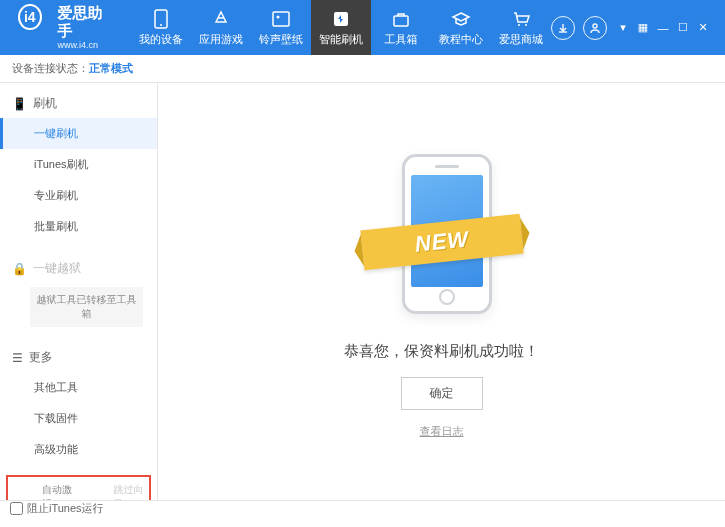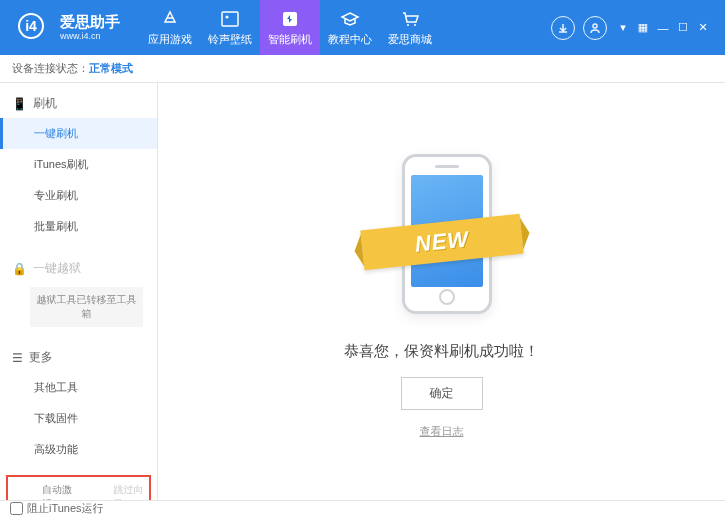--- a/index.html
+++ b/index.html
@@ -5,21 +5,21 @@
 *{margin:0;padding:0;box-sizing:border-box;font-family:"Microsoft YaHei",Arial,sans-serif}
 body{width:725px;height:527px;overflow:hidden;background:#fff;font-size:12px;color:#333}
 .header{height:55px;background:#2a82e4;display:flex;align-items:center;padding:0 8px;color:#fff}
 .logo{display:flex;align-items:flex-start;gap:16px;padding:0 10px}
 .logo-icon{width:26px;height:26px;border:2px solid #fff;border-radius:50%;display:flex;align-items:center;justify-content:center;font-weight:bold;font-size:14px}
 .logo-text{display:flex;flex-direction:column;line-height:1.2}
 .logo-title{font-size:15px;font-weight:bold}
 .logo-sub{font-size:9px;opacity:0.9}
 .topnav{display:flex;height:55px;flex:1;margin-left:10px}
 .topnav-item{width:60px;display:flex;flex-direction:column;align-items:center;justify-content:center;gap:3px;cursor:pointer;font-size:11px}
-.topnav-item.active{background:#8b5cf6}
+.topnav-item.active{background:#404040}
 .topnav-icon{width:20px;height:20px;display:flex;align-items:center;justify-content:center}
 .winctrl{display:flex;align-items:center;gap:4px;margin-right:6px}
 .winctrl span{width:16px;height:16px;display:flex;align-items:center;justify-content:center;font-size:11px;cursor:pointer}
 .userbtns{display:flex;gap:8px;margin-right:8px}
 .circbtn{width:24px;height:24px;border:1.5px solid #fff;border-radius:50%;display:flex;align-items:center;justify-content:center;cursor:pointer;opacity:0.9}
 .status-bar{height:28px;border-bottom:1px solid #e5e5e5;display:flex;align-items:center;padding:0 12px;font-size:11px;color:#666}
 .status-val{color:#2a82e4;font-weight:bold}
 .body{display:flex;height:417px}
 .sidebar{width:158px;border-right:1px solid #e5e5e5;display:flex;flex-direction:column;overflow:hidden}
 .side-section{padding:6px 0}
@@ -60,20 +60,29 @@
   <div class="logo">
     <div class="logo-icon">i4</div>
     <div class="logo-text">
       <div class="logo-title">爱思助手</div>
       <div class="logo-sub">www.i4.cn</div>
     </div>
   </div>
   <div class="topnav">
     <div class="topnav-item">
       <div class="topnav-icon">
+          <svg width="16" height="20" viewBox="0 0 16 20">
+            <rect x="2" y="1" width="12" height="18" rx="2" fill="none" stroke="#fff" stroke-width="1.5"></rect>
+            <circle cx="8" cy="16" r="1" fill="#fff"></circle>
+          </svg>
+        </div>
+      <span>我的设备</span>
+    </div>
+    <div class="topnav-item">
+      <div class="topnav-icon">
           <svg width="18" height="18" viewBox="0 0 18 18">
             <path d="M9 2 L14 12 L4 12 Z M6 8 L12 8" fill="none" stroke="#fff" stroke-width="1.5"></path>
           </svg>
         </div>
       <span>应用游戏</span>
     </div>
     <div class="topnav-item">
       <div class="topnav-icon">
           <svg width="18" height="16" viewBox="0 0 18 16">
             <rect x="1" y="1" width="16" height="14" rx="1" fill="none" stroke="#fff" stroke-width="1.5"></rect>
@@ -83,20 +92,29 @@
       <span>铃声壁纸</span>
     </div>
     <div class="topnav-item active">
       <div class="topnav-icon">
           <svg width="18" height="18" viewBox="0 0 18 18">
             <rect x="2" y="2" width="14" height="14" rx="2" fill="#fff"></rect>
             <path d="M9 5 L6 9 L8 9 L8 13 L11 9 L9 9 Z" fill="#1a6fd4"></path>
           </svg>
         </div>
       <span>智能刷机</span>
+    </div>
+    <div class="topnav-item">
+      <div class="topnav-icon">
+          <svg width="18" height="16" viewBox="0 0 18 16">
+            <rect x="2" y="5" width="14" height="10" rx="1" fill="none" stroke="#fff" stroke-width="1.5"></rect>
+            <path d="M6 5 L6 3 L12 3 L12 5" fill="none" stroke="#fff" stroke-width="1.5"></path>
+          </svg>
+        </div>
+      <span>工具箱</span>
     </div>
     <div class="topnav-item">
       <div class="topnav-icon">
           <svg width="20" height="16" viewBox="0 0 20 16">
             <path d="M10 2 L18 6 L10 10 L2 6 Z" fill="none" stroke="#fff" stroke-width="1.5"></path>
             <path d="M5 8 L5 12 L10 14 L15 12 L15 8" fill="none" stroke="#fff" stroke-width="1.5"></path>
           </svg>
         </div>
       <span>教程中心</span>
     </div>

